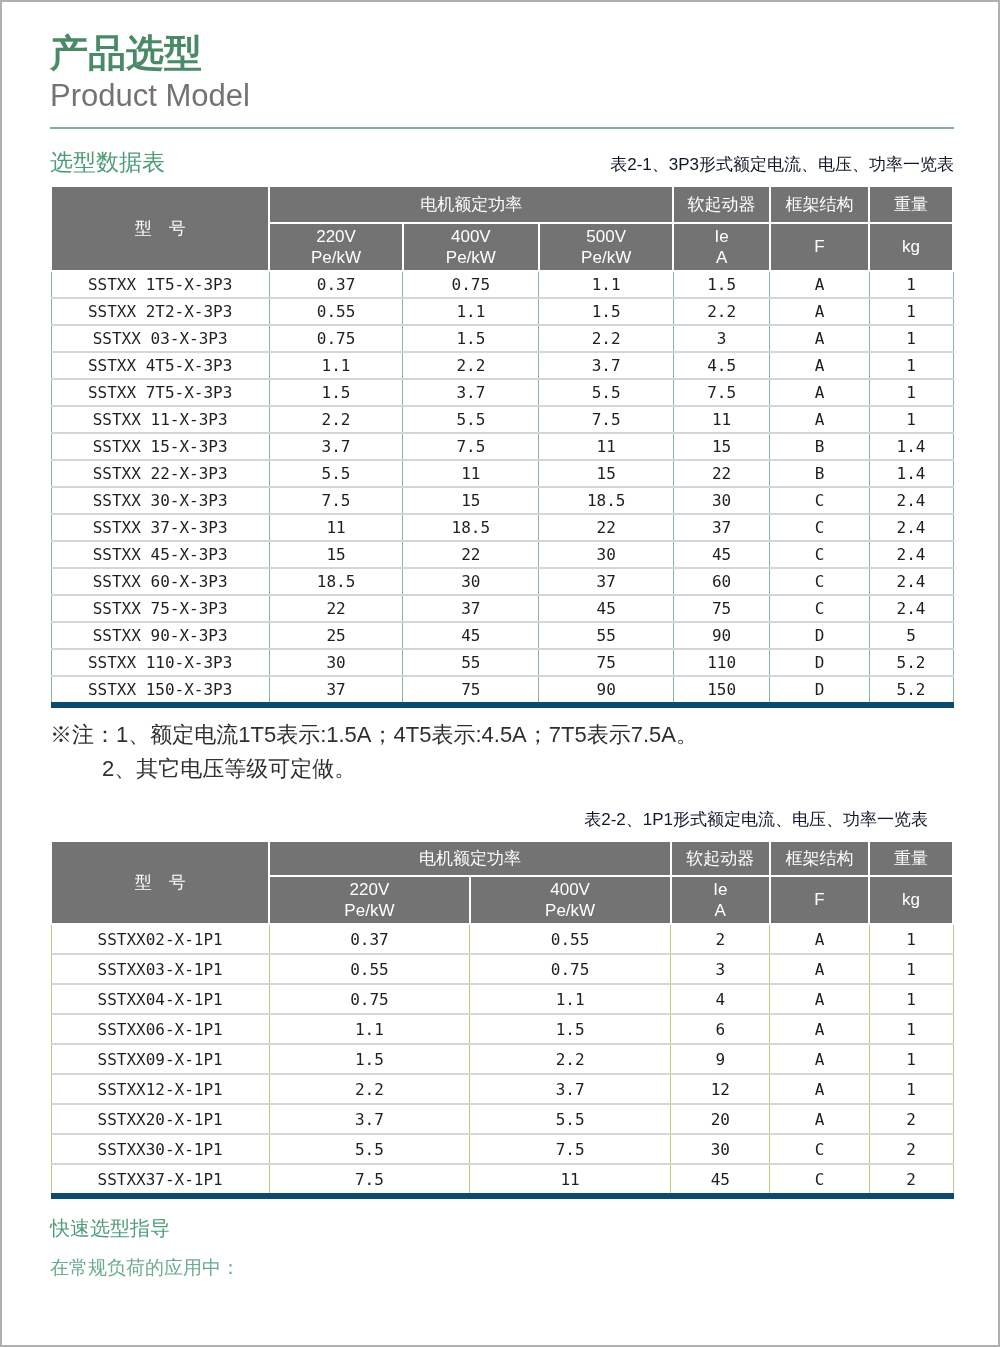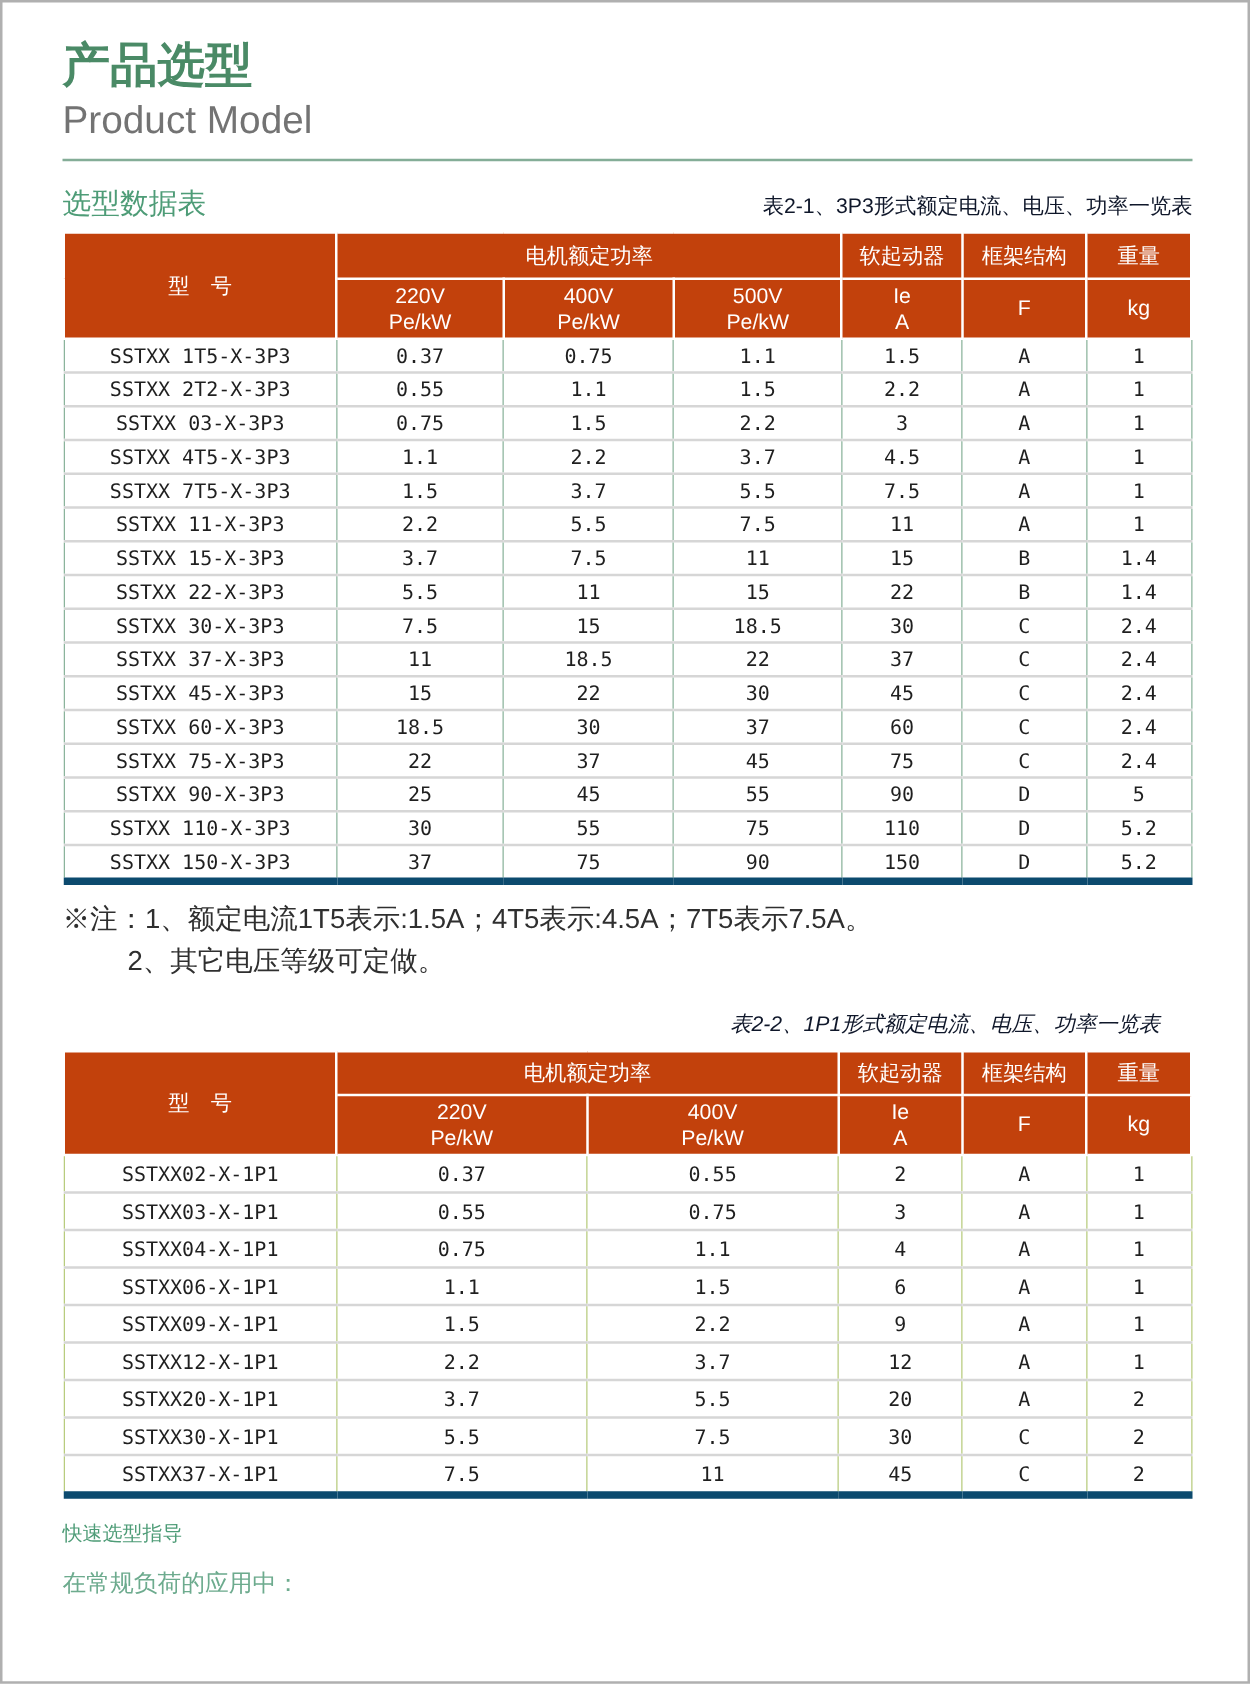--- a/index.html
+++ b/index.html
@@ -15,26 +15,26 @@
 
   
   .title-zh{font-size:38px;font-weight:bold;color:#4a8a66;line-height:42px;margin:0;}
   .title-en{font-size:31px;font-weight:normal;color:#737373;line-height:34px;margin:5px 0 0 0;}
   .divider{height:0;border-top:2px solid #84ad97;margin-top:14px;}
 
   
   .section-row{display:flex;justify-content:space-between;align-items:flex-end;margin-top:20px;}
   .section-heading{font-size:23px;color:#4e9c77;line-height:26px;}
   .table-caption{font-size:17px;color:#0f172a;line-height:20px;}
-  .caption-right{text-align:right;margin-top:30px;padding-right:26px;font-style:italic;}
+  .caption-right{text-align:right;margin-top:30px;padding-right:26px;}
 
   
   table{width:100%;border-collapse:collapse;table-layout:fixed;margin-top:10px;}
   thead th{
-    background:#c2410c;color:#fff;font-weight:normal;
+    background:#737373;color:#fff;font-weight:normal;
     font-size:17px;text-align:center;vertical-align:middle;
     border:2px solid #fff;padding:0;
   }
   thead .hline{line-height:21px;}
   .t1 thead tr.r1{height:37px;}
   .t1 thead tr.r2{height:48px;}
   .t2 thead tr.r1{height:35px;}
   .t2 thead tr.r2{height:48px;}
   tbody td{
     text-align:center;vertical-align:middle;
@@ -46,21 +46,21 @@
   .t1 tbody td{height:25px;border-left:1px solid #8bb49c;border-right:1px solid #8bb49c;}
   .t2 tbody td{height:28px;border-left:1px solid #b8cc7e;border-right:1px solid #b8cc7e;}
   tbody tr:last-child td{border-bottom:6px solid #0c4a6e;}
 
   
   .notes{margin-top:16px;font-size:22px;color:#2f2f2f;}
   .notes .n1{line-height:22px;}
   .notes .n2{line-height:22px;margin-top:12px;margin-left:52px;}
 
   
-  .guide-heading{font-size:16px;color:#4e9c77;line-height:26px;margin-top:16px;}
+  .guide-heading{font-size:20px;color:#4e9c77;line-height:26px;margin-top:16px;}
   .guide-item{display:flex;margin-top:10px;}
   .guide-label{flex:0 0 262px;font-size:19px;color:#6dab8e;line-height:33px;white-space:nowrap;}
   .guide-content{flex:1;font-size:19px;color:#3b3b3b;line-height:33px;}
 </style>
 </head>
 <body>
 
 <div class="page">
 
   <h1 class="title-zh">产品选型</h1>

